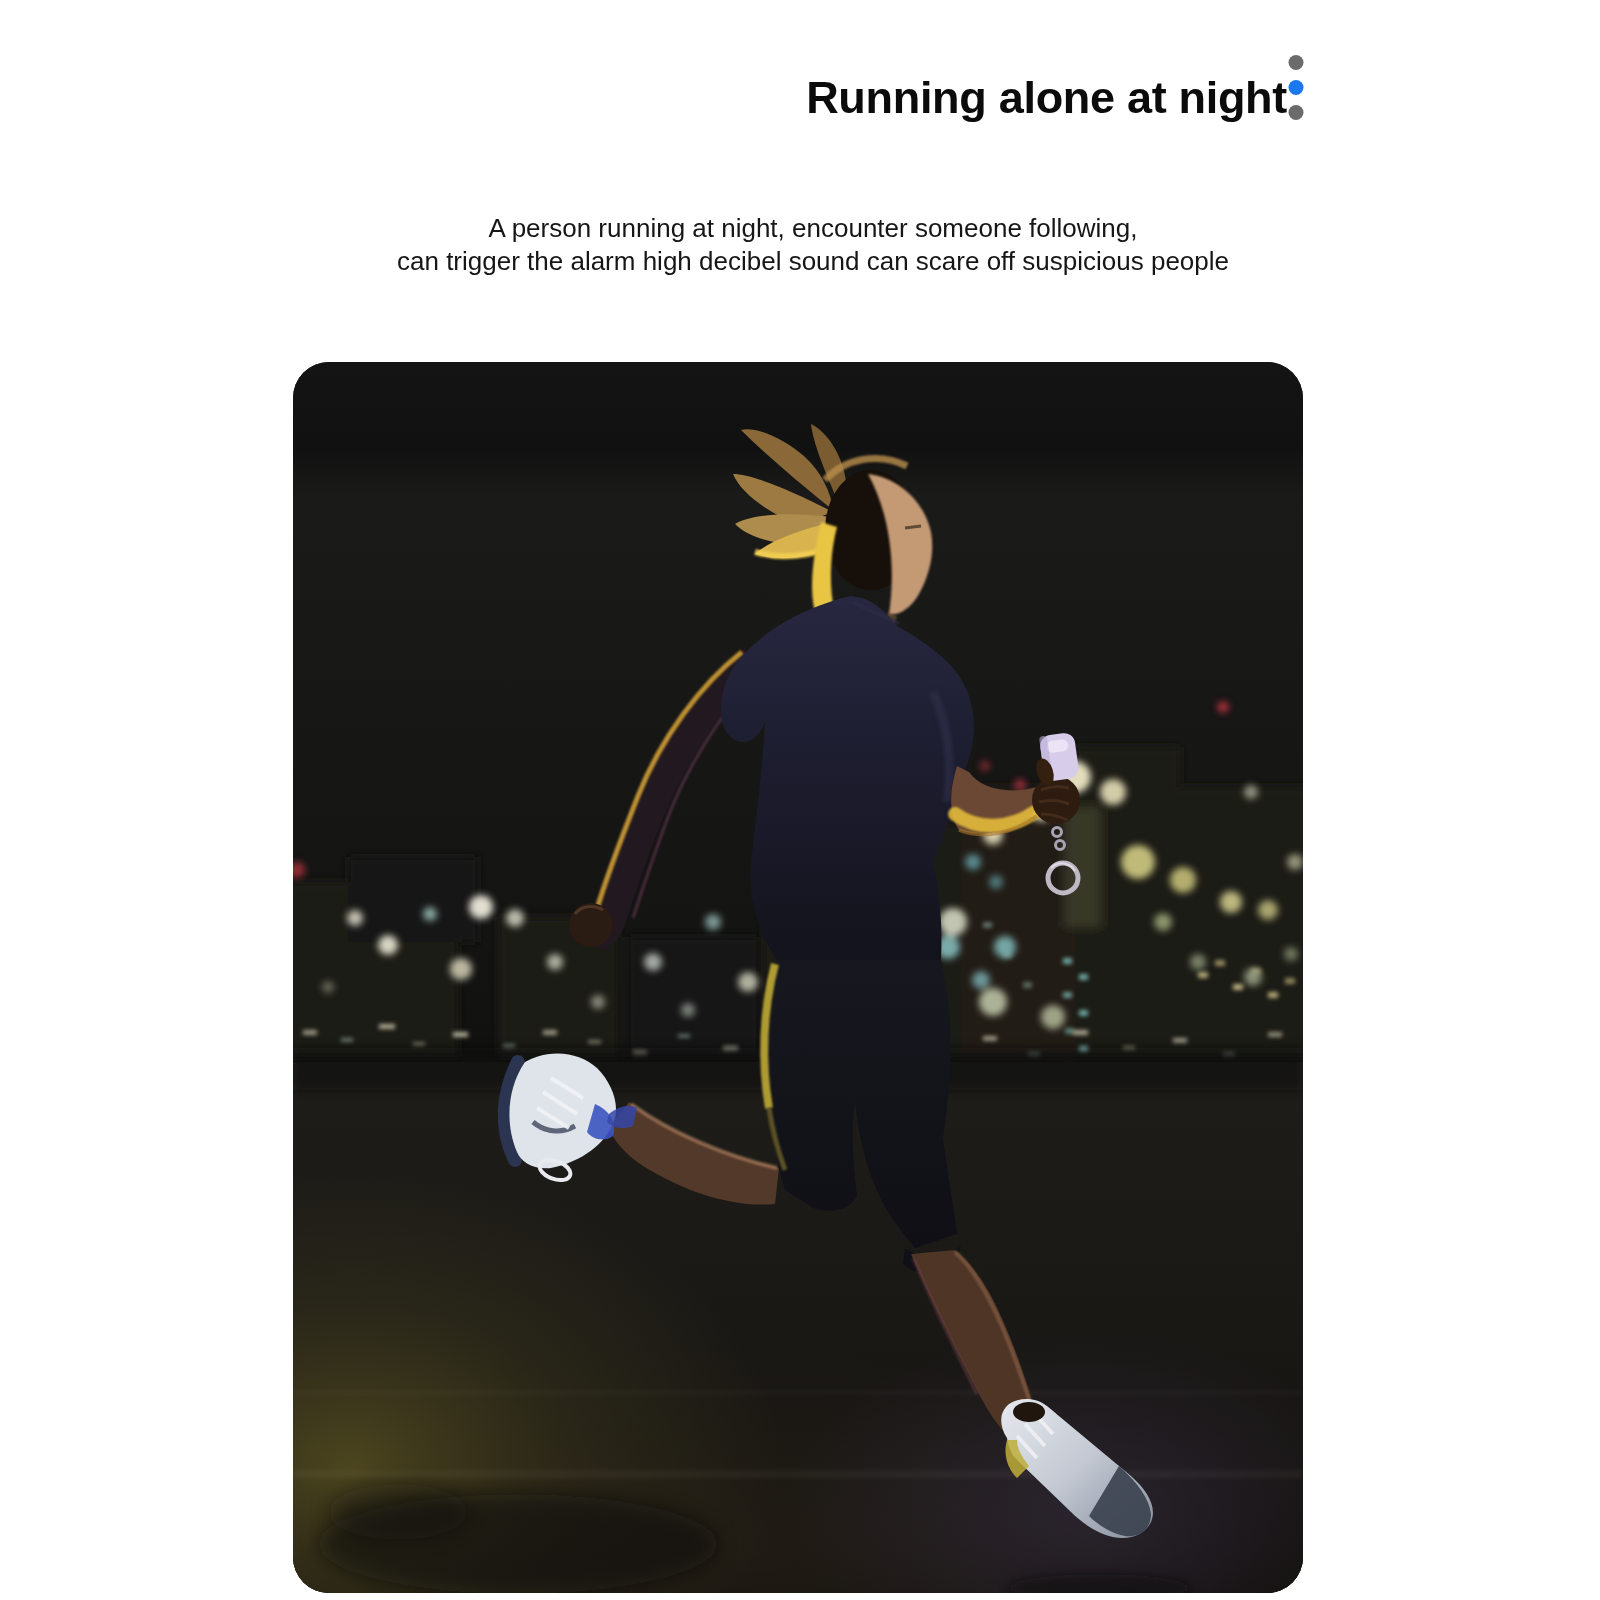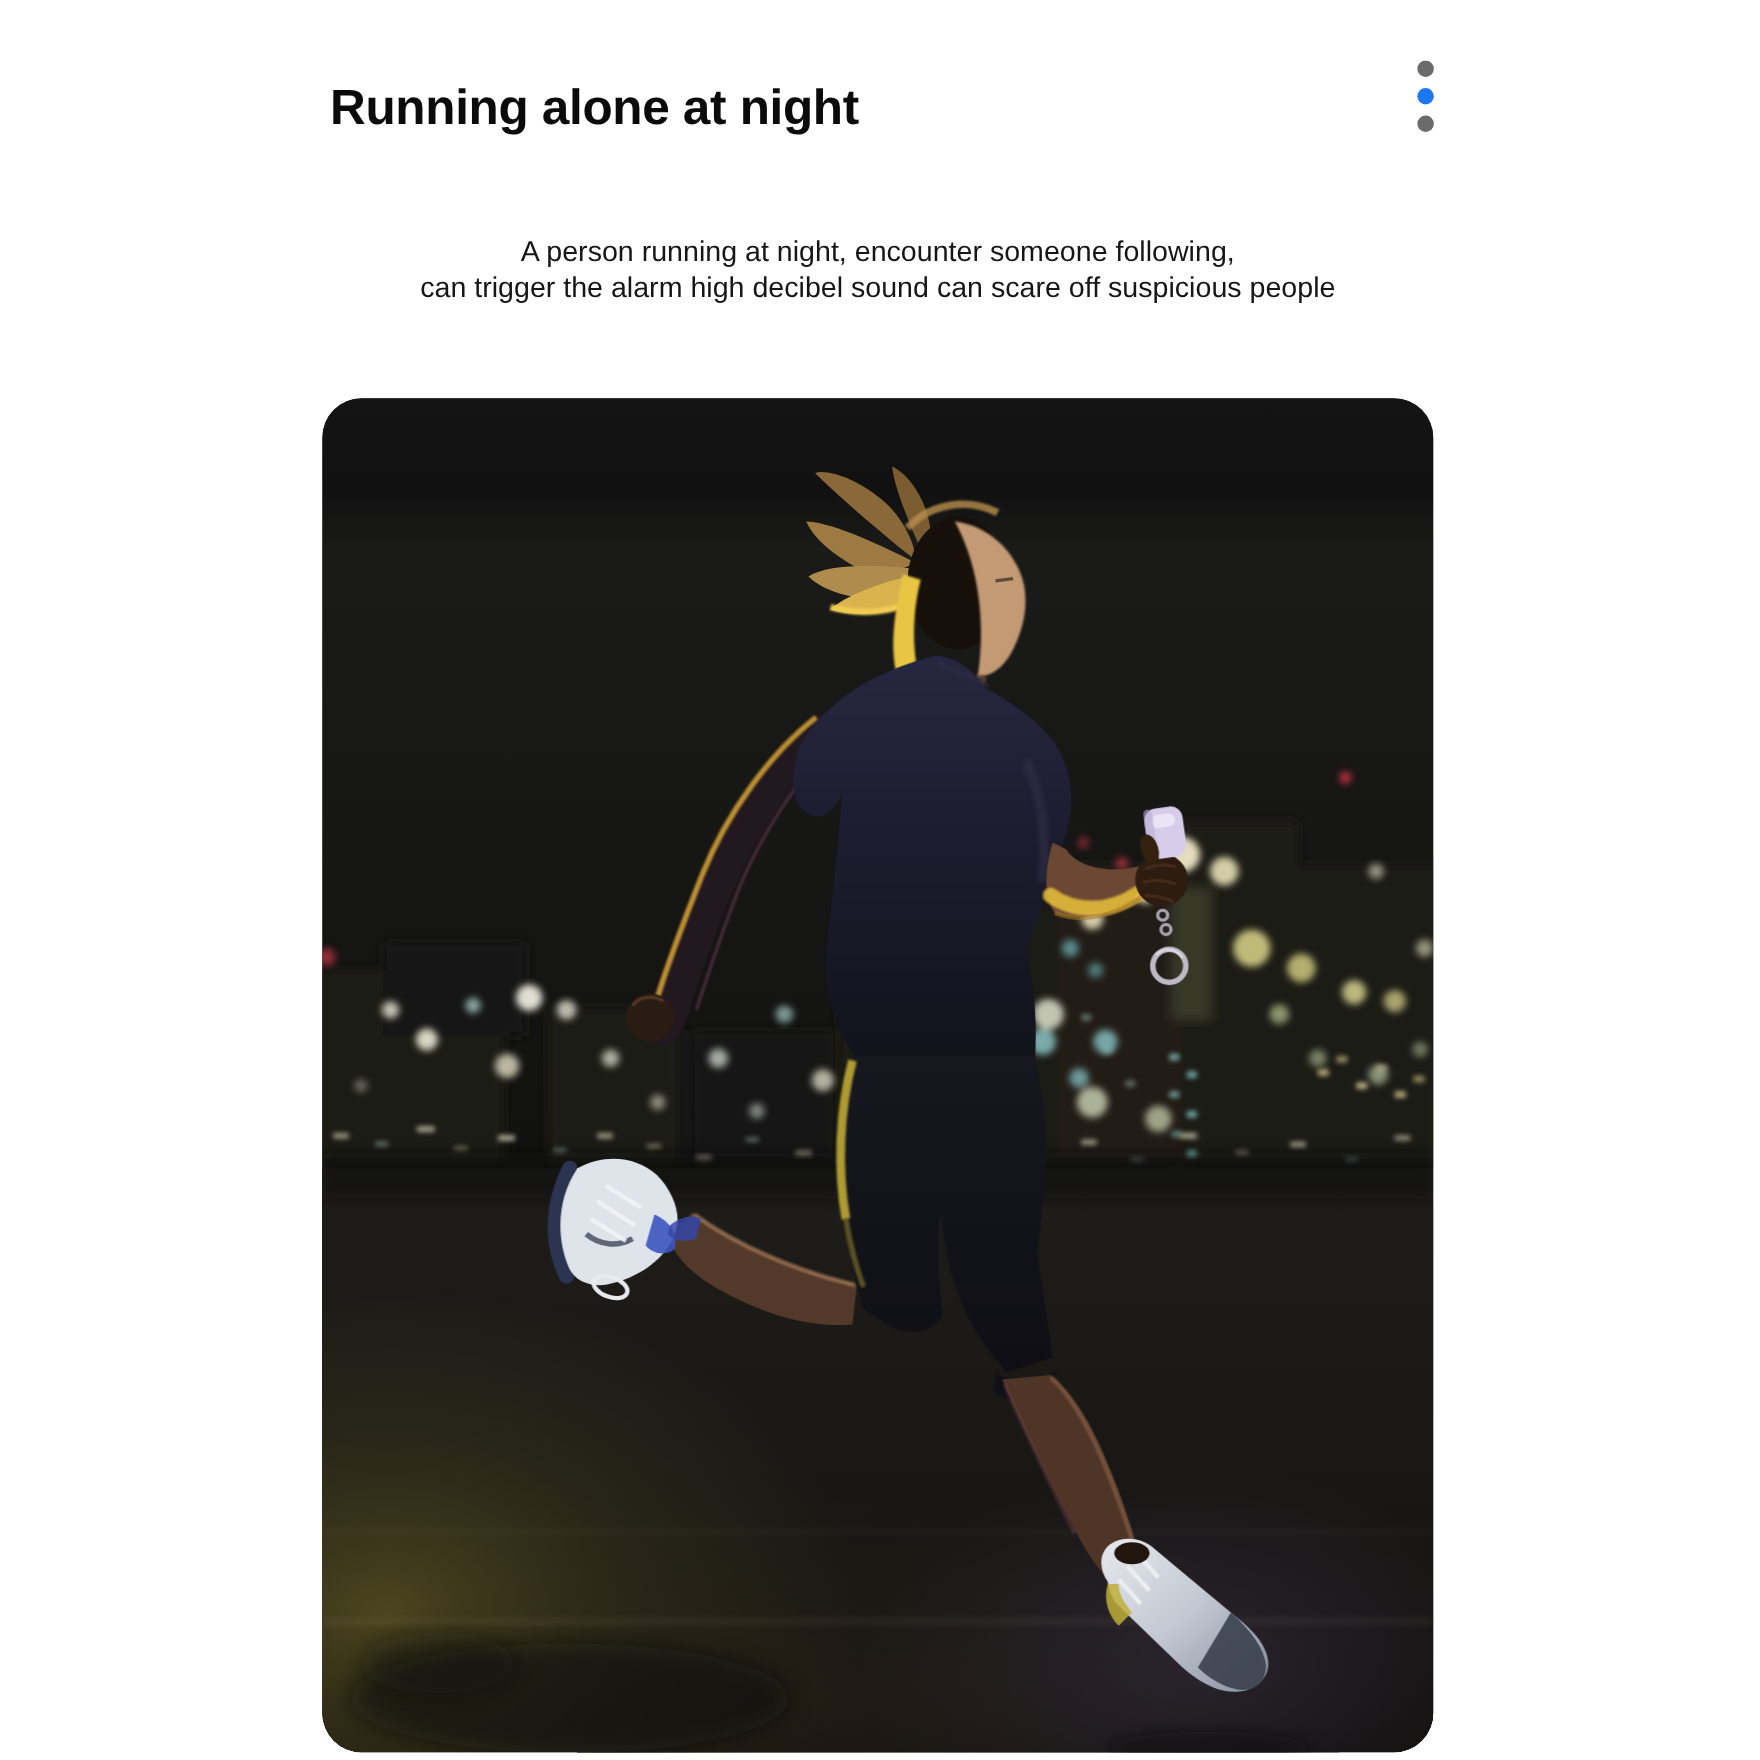--- a/index.html
+++ b/index.html
@@ -1,26 +1,26 @@
 <!DOCTYPE html>
 <html><head>
 <meta charset="utf-8">
 <style>
   html,body{margin:0;padding:0;}
   body{
     width:1600px;height:1600px;position:relative;overflow:hidden;
     background:#ffffff;font-family:"Liberation Sans", sans-serif;
   }
   .headline{
-    position:absolute;left:300px;top:70px;width:1010px;
-    text-align:left;font-weight:700;font-size:45px;line-height:56px;
+    position:absolute;left:277px;top:70px;width:1010px;
+    text-align:right;font-weight:700;font-size:45px;line-height:56px;
     letter-spacing:-0.3px;color:#0b0b0b;
   }
   .subhead{
-    position:absolute;left:195px;top:212px;width:1206px;
+    position:absolute;left:210px;top:212px;width:1206px;
     text-align:center;font-size:26px;line-height:33px;color:#161616;
   }
   .page-dots{position:absolute;left:1288px;top:55px;width:16px;height:66px;}
   .hero{
     position:absolute;left:293px;top:362px;width:1010px;height:1231px;
     border-radius:36px;overflow:hidden;background:#131313;
   }
   .hero svg{display:block;width:1010px;height:1231px;}
 </style>
 </head>

